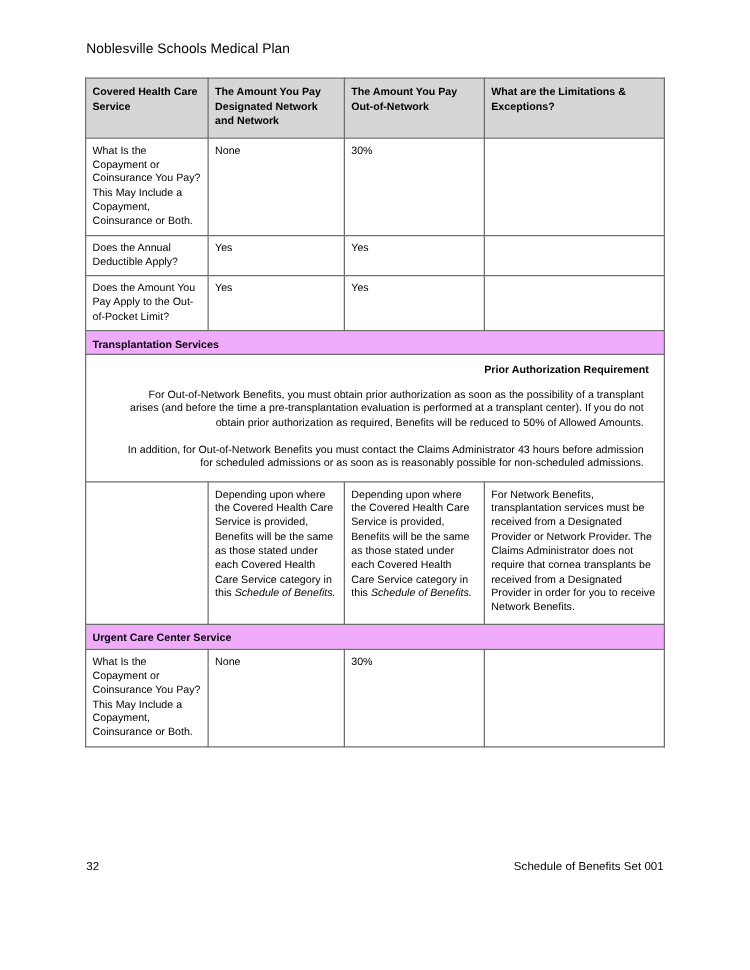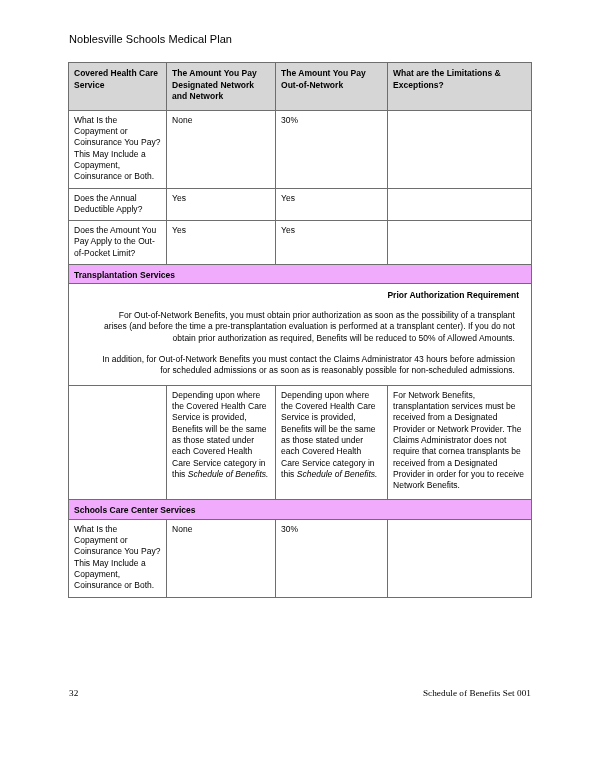--- a/index.html
+++ b/index.html
@@ -111,21 +111,21 @@
     left: 69px;
     top: 687px;
     width: 462px;
     display: flex;
     justify-content: space-between;
     align-items: baseline;
     font-size: 9.2px;
     line-height: 13px;
     letter-spacing: 0.05px;
   }
-  .doc-footer span { white-space: nowrap; font-family: Liberation Serif, serif; }
+  .doc-footer span { white-space: nowrap; }
 </style>
 </head>
 <body>
 
 <div class="page">
 
   <div class="doc-header">Noblesville Schools Medical Plan</div>
 
   <table class="benefits-table">
     <colgroup>
@@ -178,21 +178,21 @@
       </tr>
 
       <tr class="detail-row">
         <td class="detail-empty"></td>
         <td><span>Depending upon where the Covered Health Care Service is provided, Benefits will be the same as those stated under each Covered Health Care Service category in this </span><span class="italic">Schedule of Benefits</span><span class="italic">.</span></td>
         <td><span>Depending upon where the Covered Health Care Service is provided, Benefits will be the same as those stated under each Covered Health Care Service category in this </span><span class="italic">Schedule of Benefits</span><span class="italic">.</span></td>
         <td>For Network Benefits, transplantation services must be received from a Designated Provider or Network Provider. The Claims Administrator does not require that cornea transplants be received from a Designated Provider in order for you to receive Network Benefits.</td>
       </tr>
 
       <tr>
-        <td class="section-banner" colspan="4">Schools Care Center Services</td>
+        <td class="section-banner" colspan="4">Urgent Care Center Service</td>
       </tr>
 
       <tr>
         <td>What Is the Copayment or Coinsurance You Pay? This May Include a Copayment, Coinsurance or Both.</td>
         <td>None</td>
         <td>30%</td>
         <td></td>
       </tr>
 
     </tbody>

